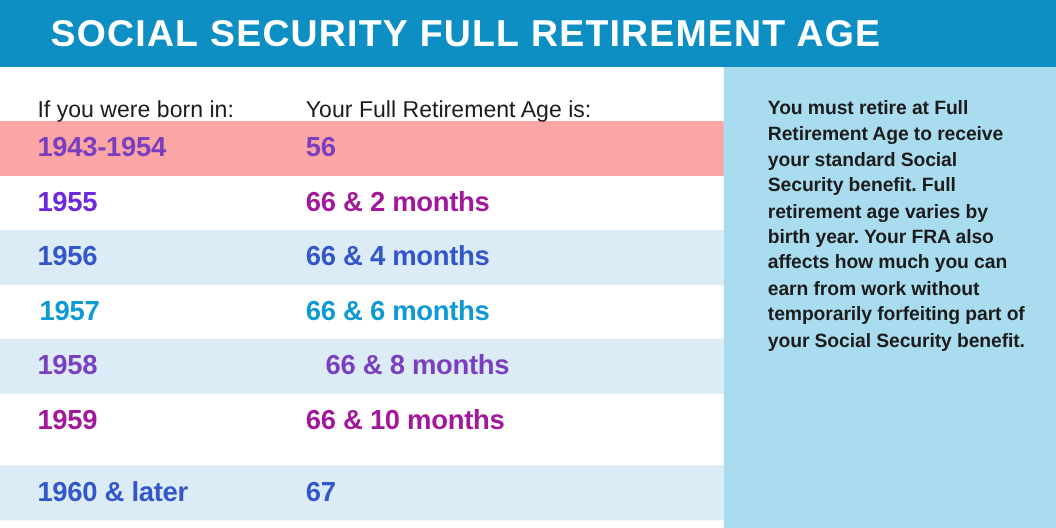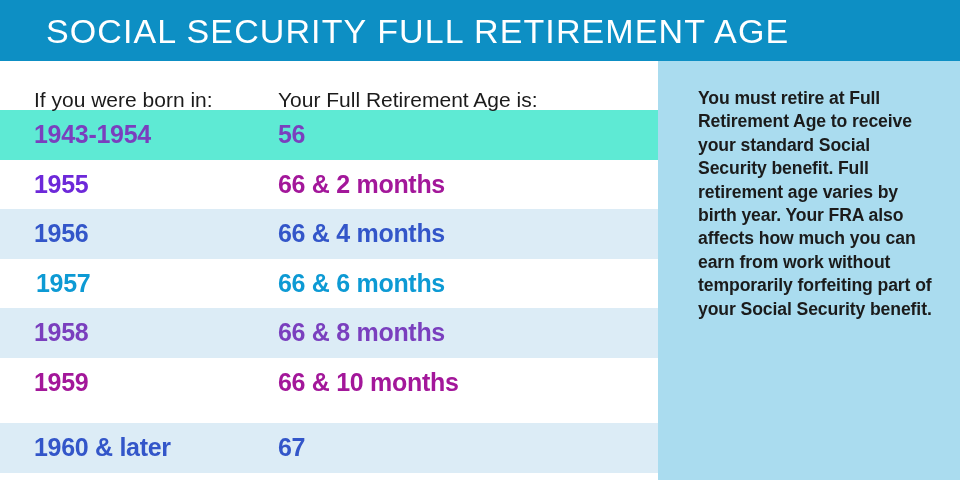--- a/index.html
+++ b/index.html
@@ -30,21 +30,21 @@
     width: 960px;
     height: 61px;
     background: #0d8fc4;
     display: flex;
     align-items: center;
   }
   .header-title {
     color: #ffffff;
     font-family: "Liberation Sans", sans-serif;
     font-size: 34px;
-    font-weight: normal;
+    font-weight: bold;
     letter-spacing: 1.1px;
     padding-left: 46px;
     line-height: 1;
     white-space: nowrap;
     transform: scaleX(1.0);
   }
 
   
   .side-panel {
     position: absolute;
@@ -145,21 +145,21 @@
     <div class="header-title" style="color: rgb(255, 255, 255);">SOCIAL SECURITY FULL RETIREMENT AGE</div>
   </div>
 
   <div class="table-area">
 
     <div class="table-head">
       <div class="th col-a">If you were born in:</div>
       <div class="th col-b">Your Full Retirement Age is:</div>
     </div>
 
-    <div class="row shaded" style="background: #5eead4;">
+    <div class="row shaded" style="background: #fca5a5;">
       <div class="cell col-a" style="color: rgb(122, 63, 190);">1943-1954</div>
       <div class="cell col-b" style="color: rgb(122, 63, 190);">56</div>
     </div>
 
     <div class="row plain" style="background: rgb(255, 255, 255);">
       <div class="cell col-a" style="color: #6d28d9;">1955</div>
       <div class="cell col-b" style="color: rgb(163, 23, 154);">66 &amp; 2 months</div>
     </div>
 
     <div class="row shaded" style="background: rgb(220, 236, 246);">
@@ -167,21 +167,21 @@
       <div class="cell col-b" style="color: rgb(51, 86, 201);">66 &amp; 4 months</div>
     </div>
 
     <div class="row plain" style="background: rgb(255, 255, 255);">
       <div class="cell col-a" style="color: rgb(13, 154, 212); padding-left: 36px;">1957</div>
       <div class="cell col-b" style="color: rgb(13, 154, 212);">66 &amp; 6 months</div>
     </div>
 
     <div class="row shaded" style="background: rgb(220, 236, 246);">
       <div class="cell col-a" style="color: rgb(122, 63, 190);">1958</div>
-      <div class="cell col-b" style="color: rgb(122, 63, 190);">66 &amp; 8 months</div>
+      <div class="cell col-b" style="color: rgb(122, 63, 190); margin-left: 18px;">66 &amp; 8 months</div>
     </div>
 
     <div class="row plain" style="background: rgb(255, 255, 255);">
       <div class="cell col-a" style="color: rgb(163, 23, 154);">1959</div>
       <div class="cell col-b" style="color: rgb(163, 23, 154);">66 &amp; 10 months</div>
     </div>
 
     <div class="row shaded" style="background: rgb(220, 236, 246); margin-top: 16px;">
       <div class="cell col-a" style="color: rgb(51, 86, 201);">1960 &amp; later</div>
       <div class="cell col-b" style="color: rgb(51, 86, 201);">67</div>

